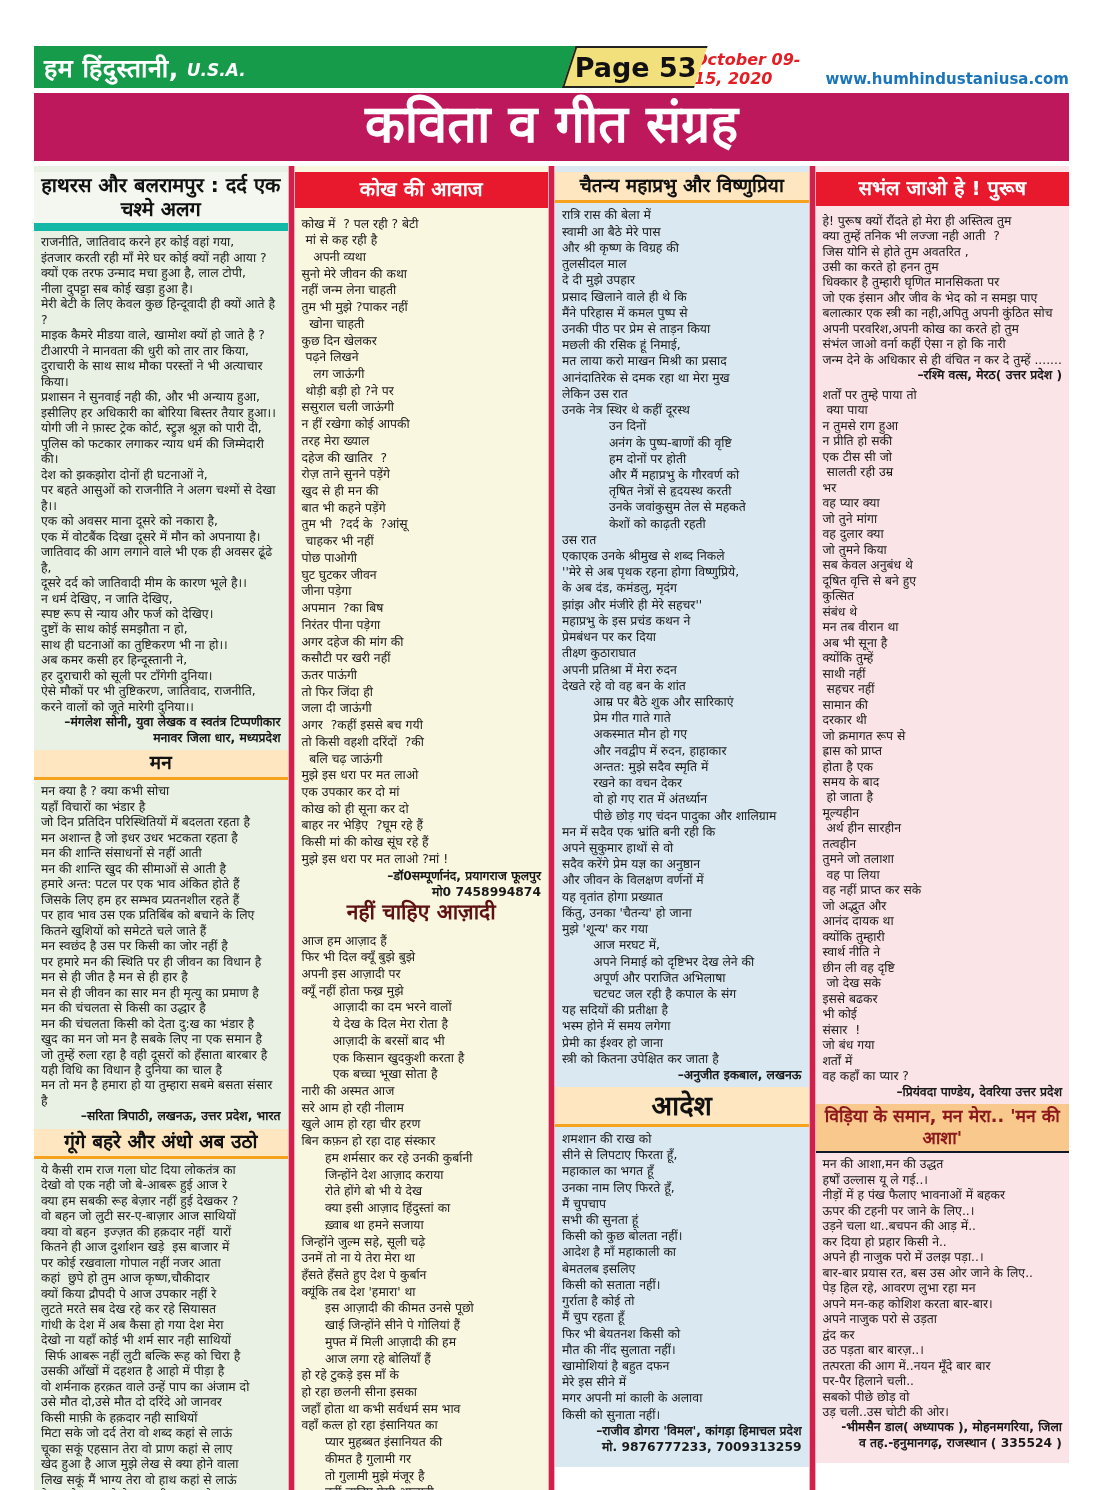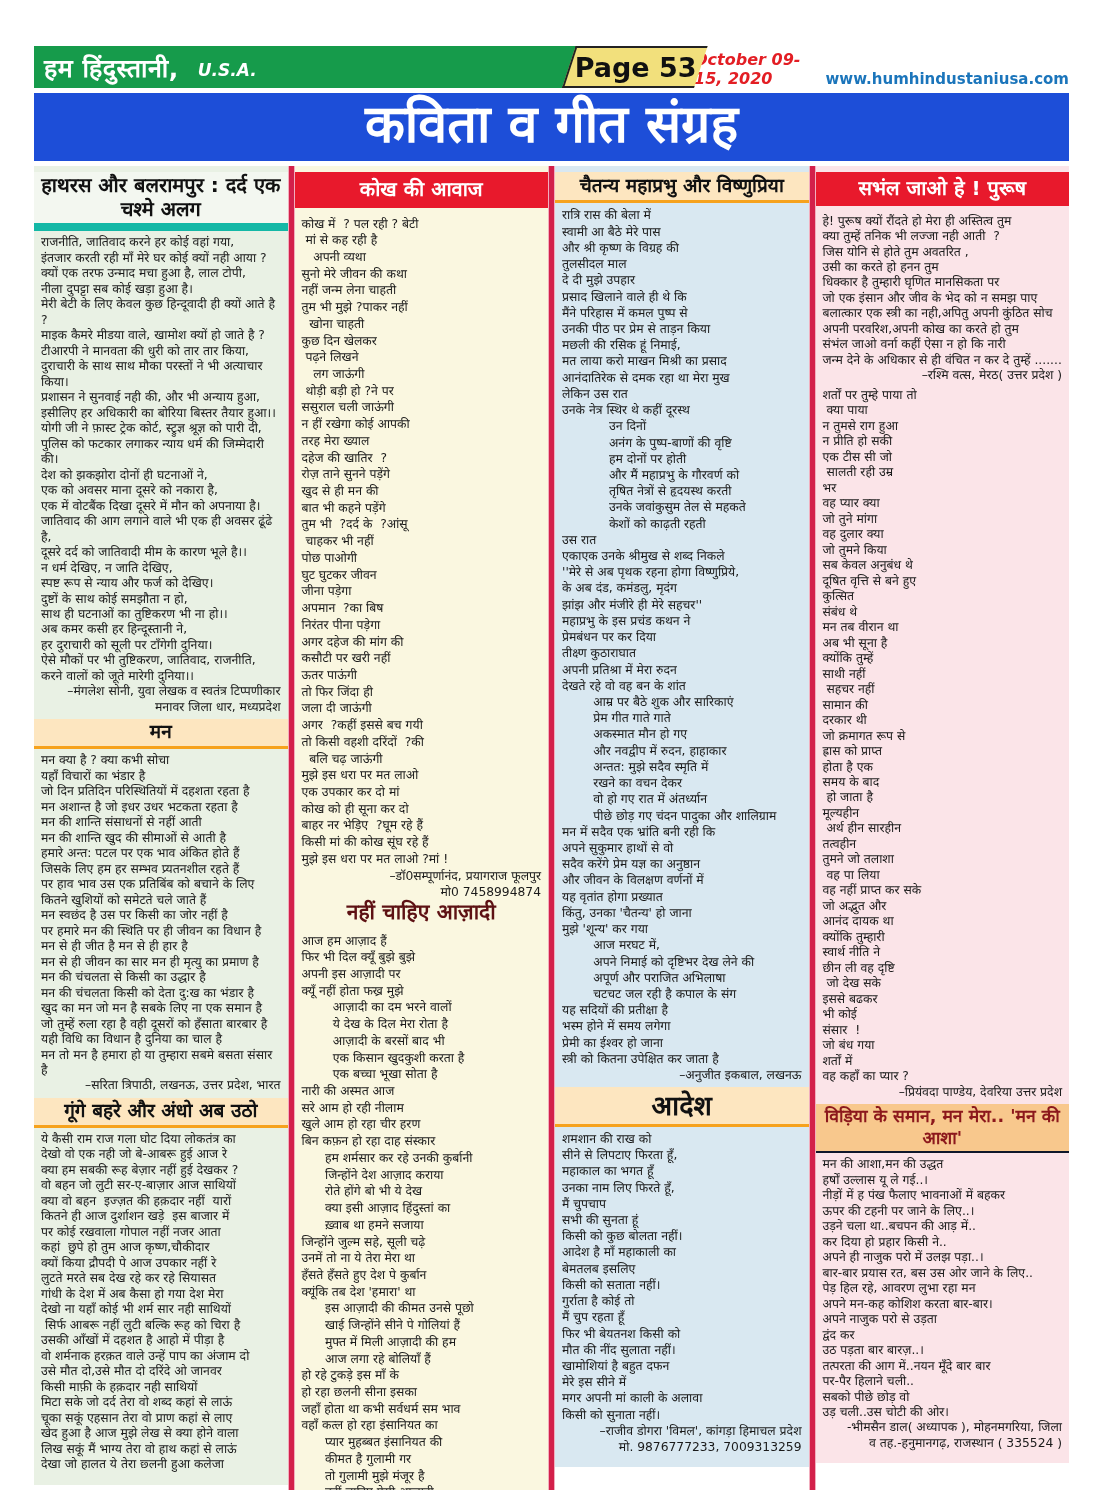--- a/index.html
+++ b/index.html
@@ -6,53 +6,53 @@
   body{
     width:1095px;height:1490px;background:#ffffff;overflow:hidden;
     font-family:"DejaVu Sans","Liberation Sans",sans-serif;
     -webkit-font-smoothing:antialiased;
   }
   .page{padding:46px 26px 0 34px;}
   
   .topbar{display:flex;align-items:stretch;height:42px;}
   .brandbar{
     background:#169b4b;flex:0 0 500px;display:flex;align-items:center;
-    padding-left:10px;color:#fff;gap:11px;
+    padding-left:10px;color:#fff;
   }
   .brand{font-weight:bold;font-size:25px;letter-spacing:.5px;}
   .brand-usa{font-style:italic;font-weight:bold;font-size:17px;margin-left:8px;margin-top:6px;}
   .badge-wrap{
     background:#169b4b;flex:0 0 150px;position:relative;
   }
   .pagebadge{
     position:absolute;right:0;top:0;bottom:0;left:18px;
     background:#f2e07c;transform:skewX(-18deg);transform-origin:bottom left;
     display:flex;align-items:center;justify-content:center;
     border:2px solid #222;border-right:none;
   }
   .pagebadge span{transform:skewX(18deg);font-weight:bold;font-size:27px;color:#111;}
   .dateblock{flex:1;display:flex;flex-direction:row;align-items:flex-end;justify-content:center;line-height:1.15;}
   .date{color:#e31e24;font-weight:bold;font-style:italic;font-size:16px;}
   .url{color:#1b75bb;font-weight:bold;font-size:15px;}
   
   .banner{
-    margin-top:5px;background:#1d4ed8;color:#ffffff;text-align:center;
+    margin-top:5px;background:#be185d;color:#ffffff;text-align:center;
     font-weight:bold;font-size:52px;line-height:1.18;padding:1px 0 6px 0;
   }
   
   .columns{display:flex;align-items:flex-start;margin-top:5px;}
   .column{flex:1;padding:4px 7px 8px 7px;font-size:12.3px;color:#1a1a1a;}
   .colsep{flex:0 0 5px;align-self:stretch;background:#d3204a;border-left:1px solid #f2aebe;border-right:1px solid #f2aebe;}
   .col-0{line-height:1.26;}
   .col-1{line-height:1.36;}
   .col-2{line-height:1.32;}
   .col-3{line-height:1.26;}
   .poem{margin-bottom:4px;}
   .line{white-space:pre-wrap;}
-  .author{font-weight:normal;text-align:right;white-space:pre-wrap;}
+  .author{font-weight:bold;text-align:right;white-space:pre-wrap;}
   .heading{
     text-align:center;font-weight:bold;margin:2px -7px 4px -7px;padding:1px 4px 2px 4px;
   }
   .h-plain{border-bottom:8px solid #14b8a6;background:rgba(255,255,255,.45);color:#111;font-size:20px;line-height:1.2;}
   .h-peach{background:#fde6c0;border-bottom:3px solid #f6a21d;color:#111;font-size:19px;}
   .h-big{font-size:27px;padding-bottom:0;}
   .h-redband{background:#e8192c;color:#fff;font-size:20px;padding:4px;margin-bottom:8px;}
   .h-darkred{color:#5d1113;font-size:21px;border-bottom:none;background:transparent;margin-top:-8px;text-align:center;}
   .h-redpeach{background:#fdeedb;border-bottom:3px solid #f6a21d;color:#e8192c;font-size:24px;}
   .h-maroon{background:#f8c88d;border-bottom:2px solid #0f172a;color:#8c181c;font-size:17.5px;}
@@ -89,40 +89,41 @@
           <div class="line">नीला दुपट्टा सब कोई खड़ा हुआ है।</div>
           <div class="line">मेरी बेटी के लिए केवल कुछ हिन्दूवादी ही क्यों आते है ?</div>
           <div class="line">माइक कैमरे मीडया वाले, खामोश क्यों हो जाते है ?</div>
           <div class="line">टीआरपी ने मानवता की धुरी को तार तार किया,</div>
           <div class="line">दुराचारी के साथ साथ मौका परस्तों ने भी अत्याचार किया।</div>
           <div class="line">प्रशासन ने सुनवाई नही की, और भी अन्याय हुआ,</div>
           <div class="line">इसीलिए हर अधिकारी का बोरिया बिस्तर तैयार हुआ।।</div>
           <div class="line">योगी जी ने फ़ास्ट ट्रेक कोर्ट, स्ट्रुज्ञ श्रूज्ञ को पारी दी,</div>
           <div class="line">पुलिस को फटकार लगाकर न्याय धर्म की जिम्मेदारी की।</div>
           <div class="line">देश को झकझोरा दोनों ही घटनाओं ने,</div>
+          <div class="line">पर बहते आसुओं को राजनीति ने अलग चश्मों से देखा है।।</div>
           <div class="line">एक को अवसर माना दूसरे को नकारा है,</div>
           <div class="line">एक में वोटबैंक दिखा दूसरे में मौन को अपनाया है।</div>
           <div class="line">जातिवाद की आग लगाने वाले भी एक ही अवसर ढूंढे है,</div>
           <div class="line">दूसरे दर्द को जातिवादी मीम के कारण भूले है।।</div>
           <div class="line">न धर्म देखिए, न जाति देखिए,</div>
           <div class="line">स्पष्ट रूप से न्याय और फर्ज को देखिए।</div>
           <div class="line">दुष्टों के साथ कोई समझौता न हो,</div>
           <div class="line">साथ ही घटनाओं का तुष्टिकरण भी ना हो।।</div>
           <div class="line">अब कमर कसी हर हिन्दूस्तानी ने,</div>
           <div class="line">हर दुराचारी को सूली पर टाँगेगी दुनिया।</div>
           <div class="line">ऐसे मौकों पर भी तुष्टिकरण, जातिवाद, राजनीति,</div>
           <div class="line">करने वालों को जूते मारेगी दुनिया।।</div>
           <div class="author">–मंगलेश सोनी, युवा लेखक व स्वतंत्र टिप्पणीकार</div>
           <div class="author">मनावर जिला धार, मध्यप्रदेश</div>
         </section>
         <section class="poem">
           <div class="heading h-peach">मन</div>
           <div class="line">मन क्या है ? क्या कभी सोचा</div>
           <div class="line">यहाँ विचारों का भंडार है</div>
-          <div class="line">जो दिन प्रतिदिन परिस्थितियों में दहशता रहता है</div>
+          <div class="line">जो दिन प्रतिदिन परिस्थितियों में बदलता रहता है</div>
           <div class="line">मन अशान्त है जो इधर उधर भटकता रहता है</div>
           <div class="line">मन की शान्ति संसाधनों से नहीं आती</div>
           <div class="line">मन की शान्ति खुद की सीमाओं से आती है</div>
           <div class="line">हमारे अन्त: पटल पर एक भाव अंकित होते हैं</div>
           <div class="line">जिसके लिए हम हर सम्भव प्र्यतनशील रहते हैं</div>
           <div class="line">पर हाव भाव उस एक प्रतिबिंब को बचाने के लिए</div>
           <div class="line">कितने खुशियों को समेटते चले जाते हैं</div>
           <div class="line">मन स्वछंद है उस पर किसी का जोर नहीं है</div>
           <div class="line">पर हमारे मन की स्थिति पर ही जीवन का विधान है</div>
           <div class="line">मन से ही जीत है मन से ही हार है</div>

